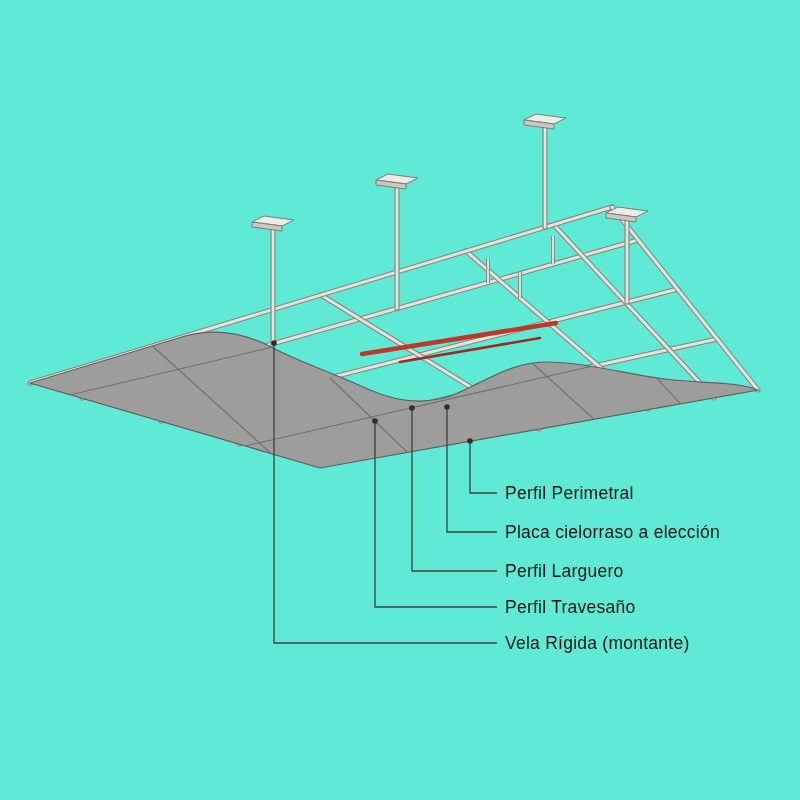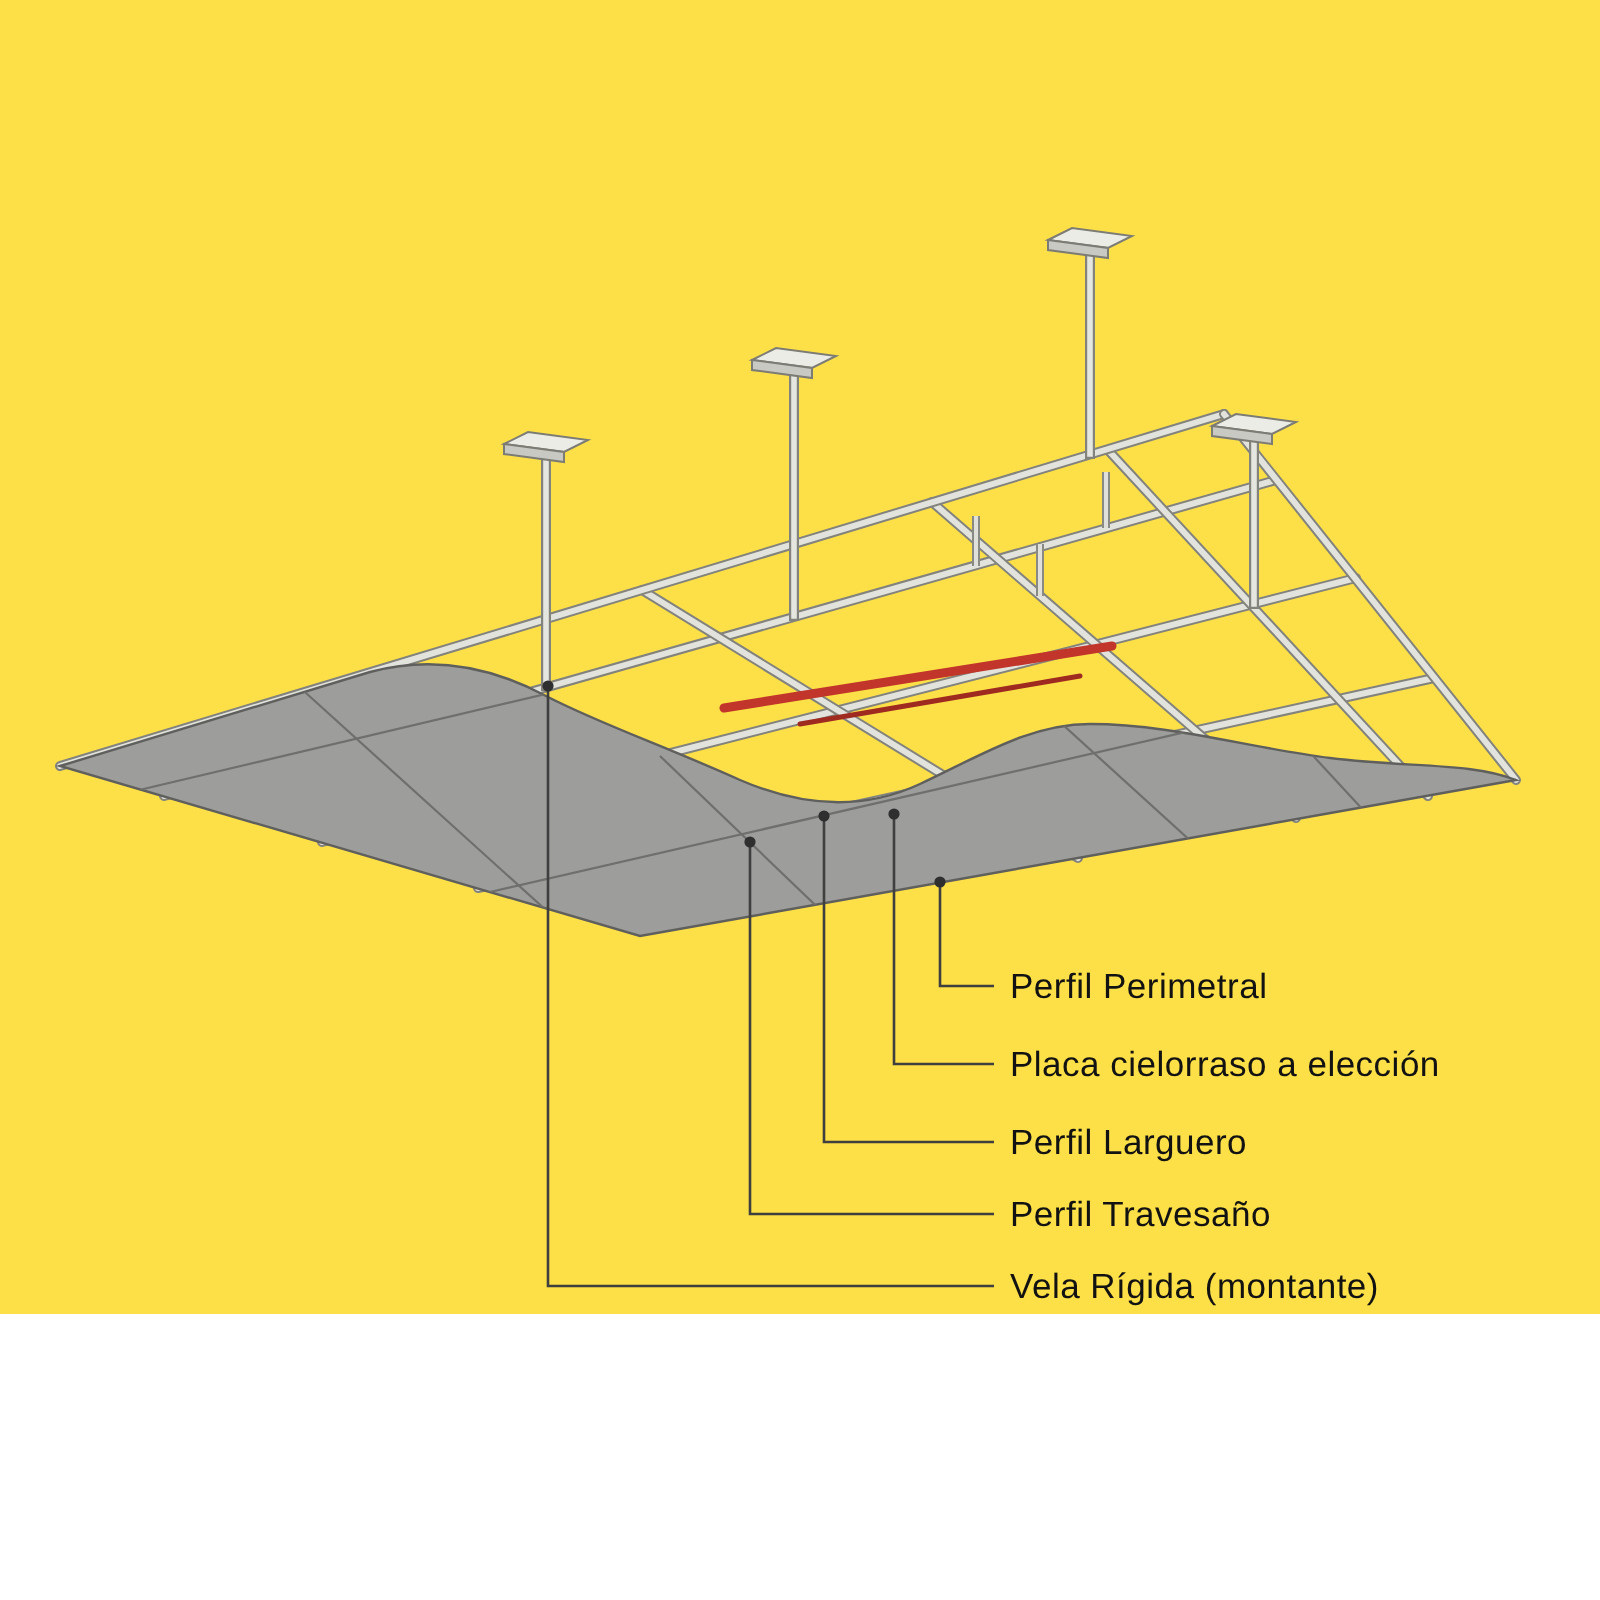--- a/index.html
+++ b/index.html
@@ -1,16 +1,16 @@
 <!DOCTYPE html>
 <html><head>
 <meta charset="utf-8">
 <style>
   html,body{margin:0;padding:0;background:#ffffff;}
-  .stage{position:relative;width:800px;height:657px;background:#fde047;overflow:hidden;
+  .stage{position:relative;width:800px;height:800px;background:#5eead4;overflow:hidden;
          font-family:"Liberation Sans",sans-serif;}
   svg{display:block;}
   .lbl{font-family:"Liberation Sans",sans-serif;font-size:17.5px;fill:#121212;letter-spacing:.25px;}
   .beam-d{stroke:#83837d;stroke-width:5;fill:none;stroke-linecap:round;}
   .beam-l{stroke:#e3e3dd;stroke-width:3;fill:none;stroke-linecap:round;}
   .rod-d{stroke:#83837d;stroke-width:5;stroke-linecap:square;}
   .rod-l{stroke:#e6e6e0;stroke-width:2.8;stroke-linecap:square;}
   .post-d{stroke:#8a8a84;stroke-width:4;}
   .post-l{stroke:#e0e0da;stroke-width:2;}
   .plate-top{fill:#ecece7;stroke:#7c7c75;stroke-width:1;}

